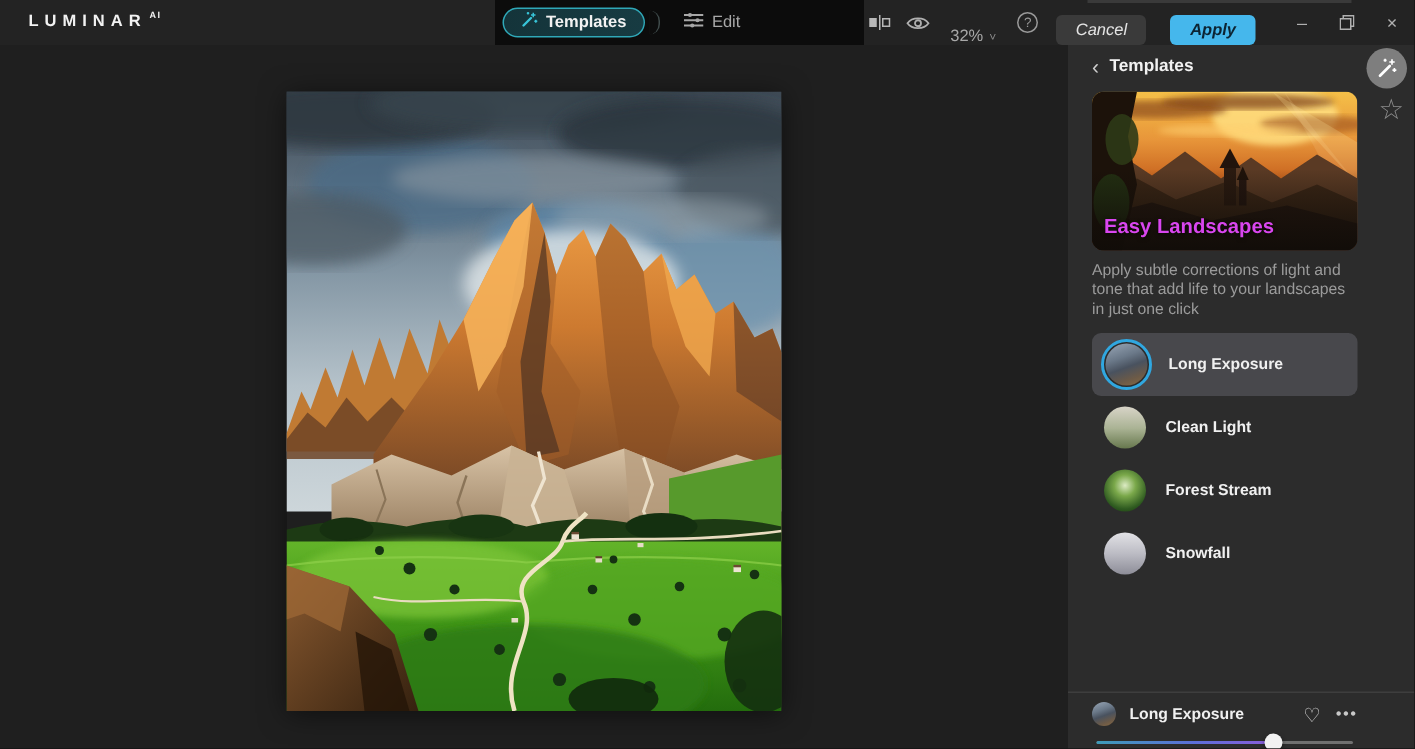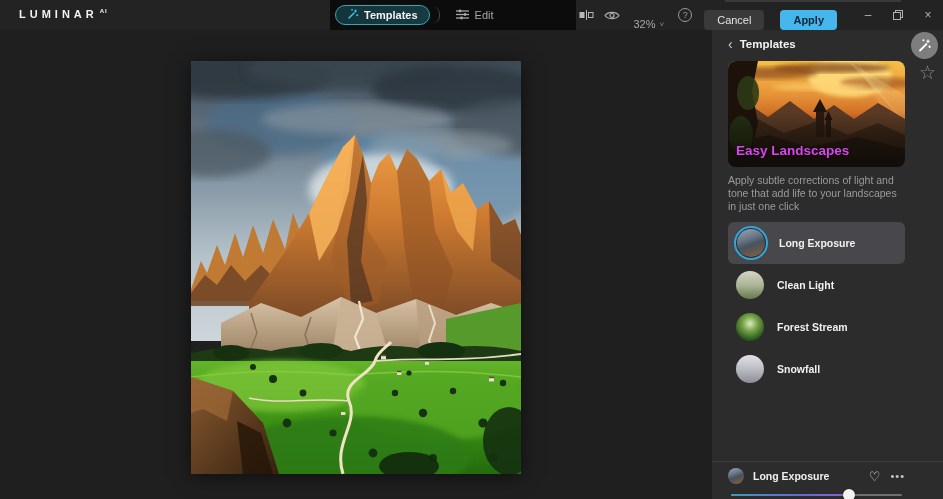--- a/index.html
+++ b/index.html
@@ -15,21 +15,21 @@
   .tab-templates{display:flex;align-items:center;gap:5px;height:20px;padding:0 11px;border:1px solid #2fa8b8;border-radius:10px;background:linear-gradient(90deg,#14343a,#173b42);cursor:pointer;}
   .tab-templates .t-label{font-size:11px;font-weight:bold;color:#f2f2f2;}
   .pill-tail{width:7px;height:16px;border-right:1px solid #566;border-radius:0 9px 9px 0;margin-left:3px;opacity:.7;}
   .tab-edit{display:flex;align-items:center;gap:6px;margin-left:16px;cursor:pointer;color:#a8a8a8;}
   .tab-edit .t-label{font-size:11px;}
   .tb-right{position:absolute;right:0;top:0;height:30px;display:flex;align-items:flex-end;}
   .tb-icon{width:26px;height:30px;display:flex;align-items:center;justify-content:center;color:#9a9a9a;cursor:pointer;}
   .zoomctl{display:flex;align-items:center;gap:4px;color:#a8a8a8;font-size:11px;margin:0 8px;cursor:pointer;}
   .chev{font-size:8px;color:#8a8a8a;}
   .help-circle{width:14px;height:14px;border:1px solid #9a9a9a;border-radius:50%;font-size:9px;line-height:12px;text-align:center;color:#9a9a9a;}
-  .btn{height:20px;padding:0 13px;border-radius:4px;font-size:11px;display:flex;align-items:center;cursor:pointer;margin-left:6px;}
+  .btn{height:20px;padding:0 13px;border-radius:4px;font-size:11px;display:flex;align-items:center;cursor:pointer;margin-left:6px;font-style:italic;}
   .btn-cancel{background:#3a3a3a;color:#e4e4e4;}
   .btn-apply{background:#45b7ec;color:#0c2433;font-weight:bold;margin-left:16px;}
   .winctl{display:flex;margin-left:16px;}
   .winbtn{width:30px;height:30px;display:flex;align-items:center;justify-content:center;color:#b0b0b0;font-size:12px;cursor:pointer;}
 
   
   .main{position:relative;display:flex;width:943px;height:469px;}
   .canvas{position:relative;width:712px;height:469px;background:#1f1f1f;}
   .photo{position:absolute;left:191px;top:31px;width:330px;height:413px;box-shadow:0 2px 18px rgba(0,0,0,.55);}
   .photo svg{display:block;}

